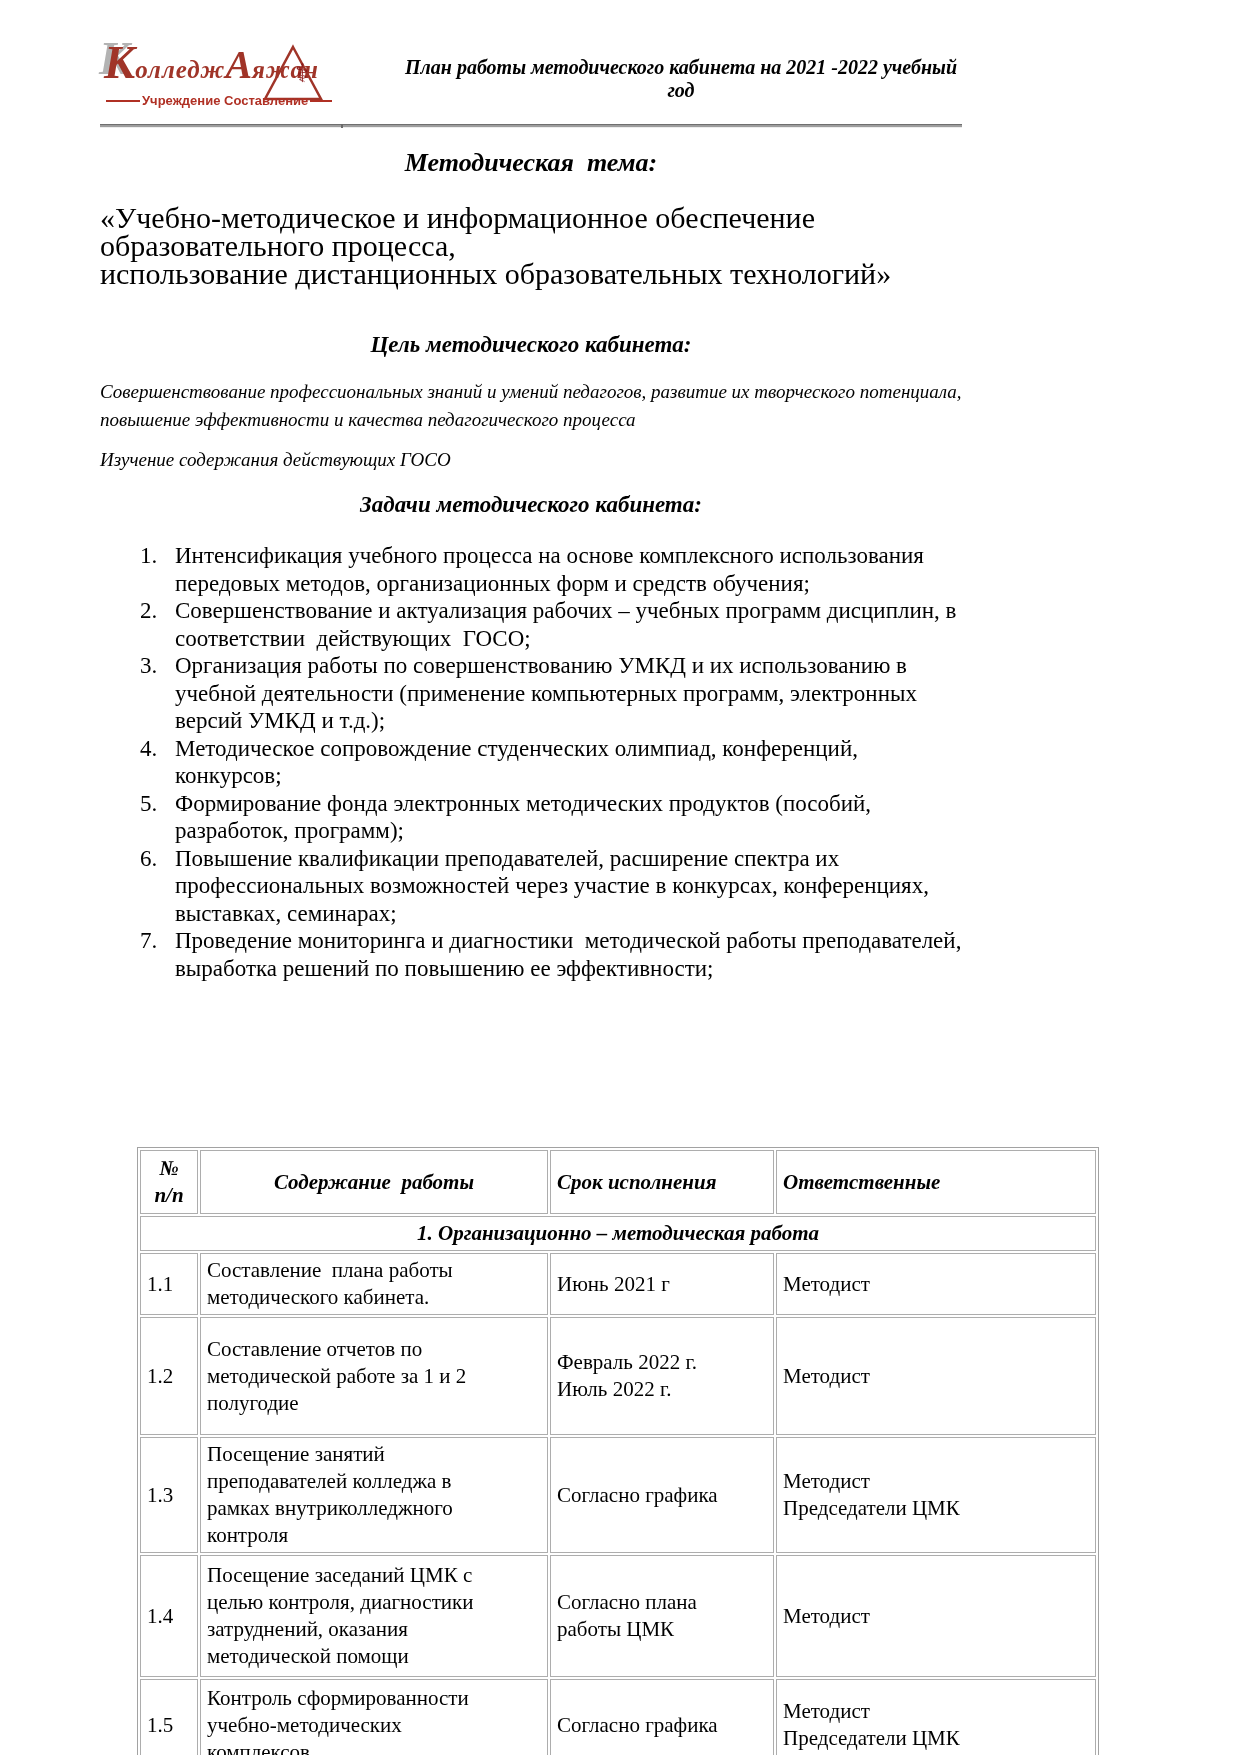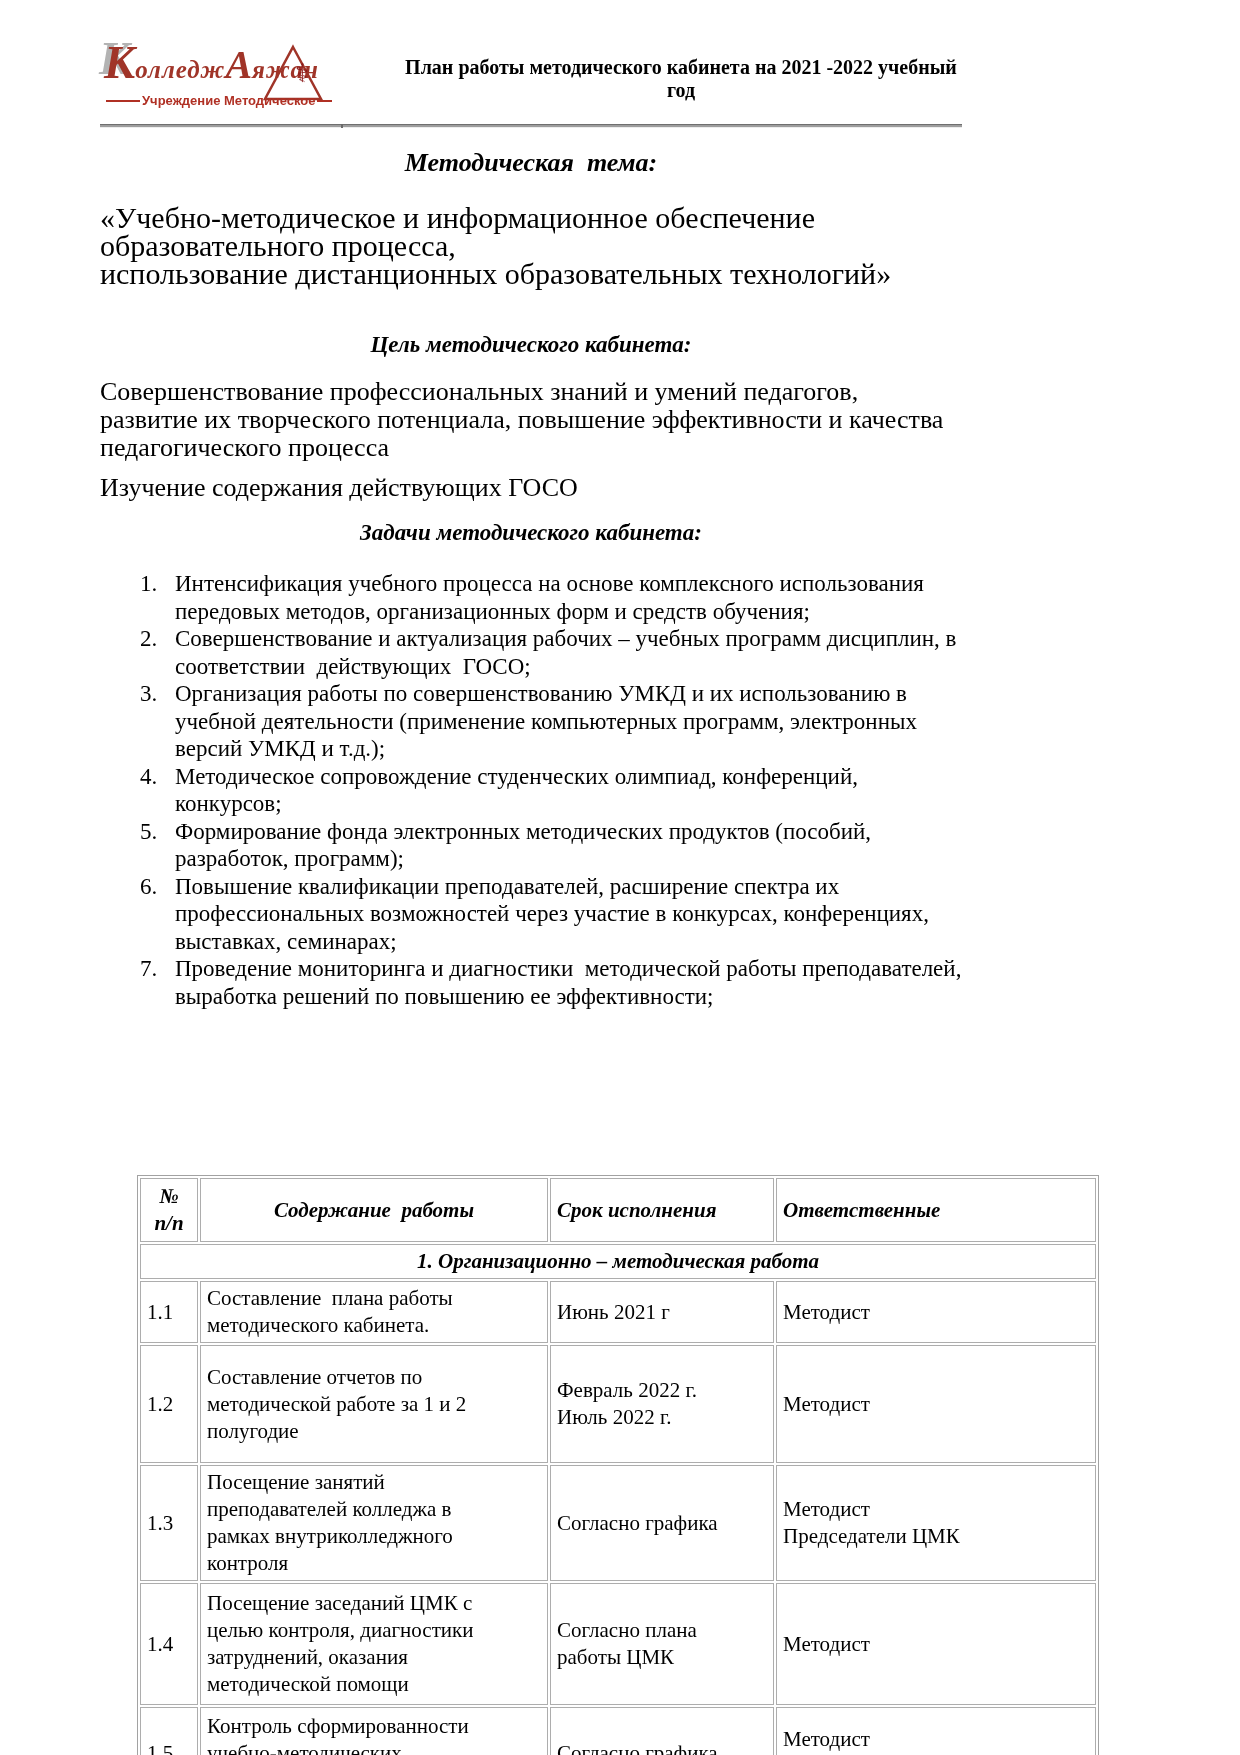--- a/index.html
+++ b/index.html
@@ -21,39 +21,39 @@
   .logo-triangle { position:absolute; right:28px; top:0; }
   .logo-snake { position:absolute; right:43px; top:16px; color:#8b1a1a;
                 font-family:"DejaVu Sans",sans-serif; font-size:26px; line-height:1; }
   .logo-sub { position:absolute; left:6px; bottom:2px; right:20px;
               display:flex; align-items:center;
               color:#b03024; font-family:"Liberation Sans",sans-serif;
               font-weight:bold; font-size:13px; white-space:nowrap; }
   .logo-sub .seg { height:2px; background:#b03024; }
   .logo-sub .seg-l { width:34px; margin-right:2px; }
   .logo-sub .seg-r { flex:1; margin-left:2px; }
-  .header-title { flex:1; text-align:center; font-weight:bold; 
+  .header-title { flex:1; text-align:center; font-weight:bold; font-style:italic;
                   font-size:20px; padding:12px 0 0 48px; white-space:pre-wrap; }
 
   
   .rule3d { height:2px; background:#9d9d9d;
             border-top:1px solid #6f6f6f; border-bottom:1px solid #ededed;
             position:relative; }
   .rule-top { margin-top:14px; }
   .rule-bottom { margin-top:8px; }
   .rule3d .tick { position:absolute; top:-1px; bottom:-1px; width:2px; background:#6a6a6a; }
 
   
   .h-center { text-align:center; font-weight:bold; font-style:italic; white-space:pre-wrap; }
   .theme-heading { font-size:26px; margin-top:20px; }
   .quote { text-align:left; font-size:30px; line-height:28px; margin-top:26px; white-space:pre-wrap; }
   .h2 { font-size:23px; }
   .goal-heading  { margin-top:44px; }
   .tasks-heading { margin-top:18px; }
-  .para { font-size:26px; line-height:28px; margin-top:20px; white-space:pre-wrap; }
+  .para { font-size:19px; line-height:28px; margin-top:20px; white-space:pre-wrap;font-style:italic; }
   .para2 { margin-top:12px; }
 
   ol.tasks { margin:24px 0 0 0; padding:0; list-style:none; counter-reset:t;
              font-size:23px; line-height:27.5px; }
   ol.tasks li { position:relative; padding-left:75px; counter-increment:t; white-space:pre-wrap; }
   ol.tasks li::before { content:counter(t) "."; position:absolute; left:40px; }
 
   
   table.plan { margin:165px 0 0 37px; width:950px; table-layout:fixed;
                border-collapse:separate; border-spacing:2px;
@@ -82,21 +82,21 @@
 
   <div class="doc-header">
     <div class="logo">
       <div class="logo-script"><span class="logo-cap1">К</span><span class="logo-rest">олледж</span><span class="logo-cap2">А</span><span class="logo-rest">яжан</span></div>
       <svg class="logo-triangle" width="62" height="58" viewBox="0 0 62 58">
         <polygon points="31,3 59,55 3,55" fill="none" stroke="#a03428" stroke-width="2.5"></polygon>
       </svg>
       <span class="logo-snake">⚕</span>
       <div class="logo-sub">
         <span class="seg seg-l"></span>
-        <span>Учреждение Методическое</span>
+        <span>Учреждение Составление</span>
         <span class="seg seg-r"></span>
       </div>
     </div>
     <div class="header-title">План работы методического кабинета на 2021 -2022 учебный год</div>
   </div>
 
   <div class="rule3d rule-top">
       <span class="tick" style="left:28%"></span>
     </div>
 

